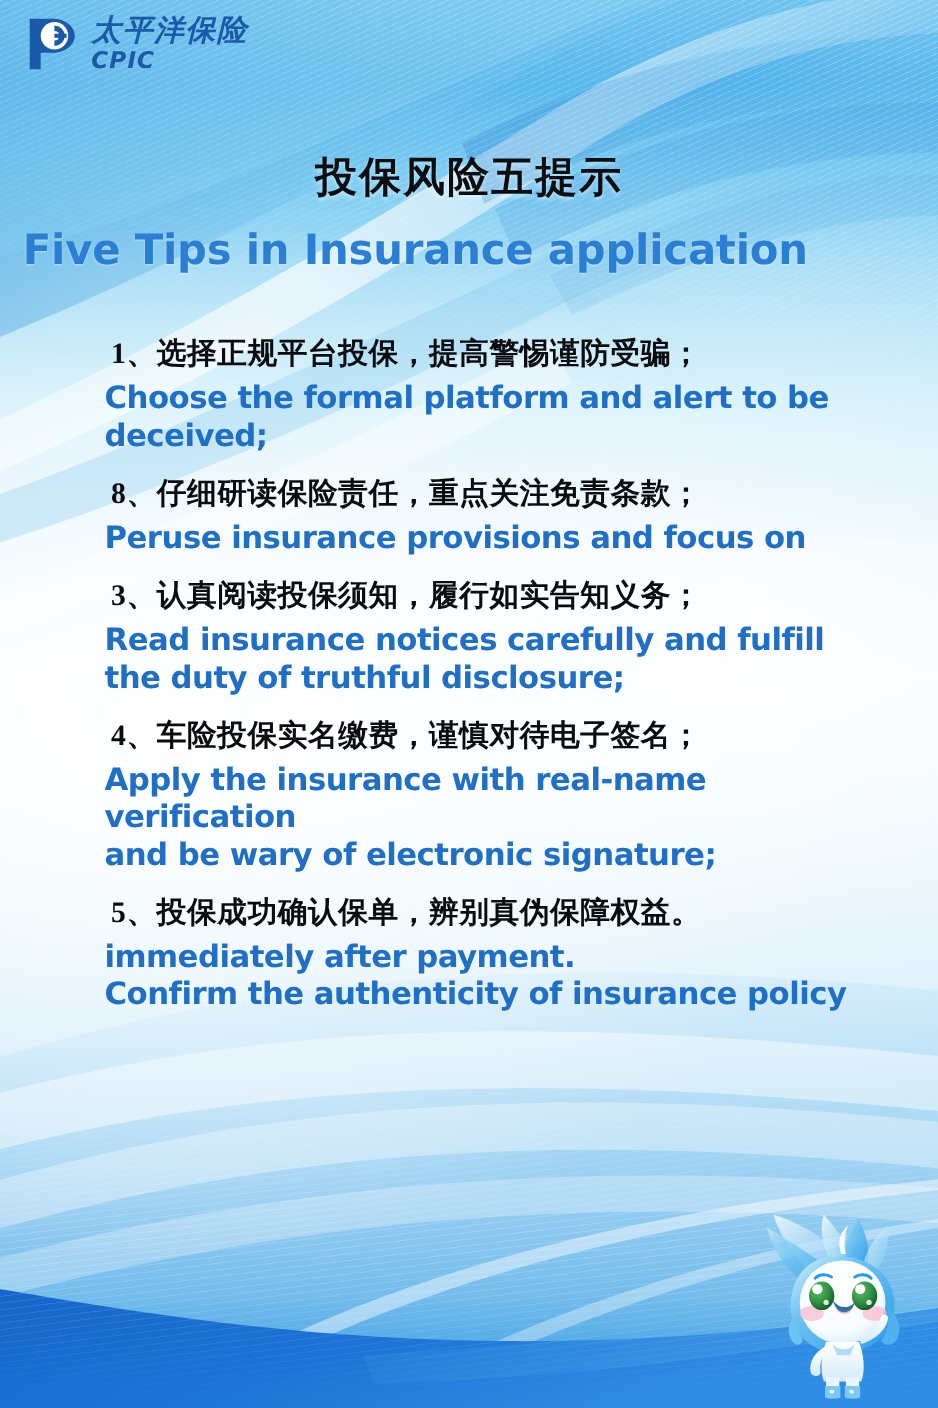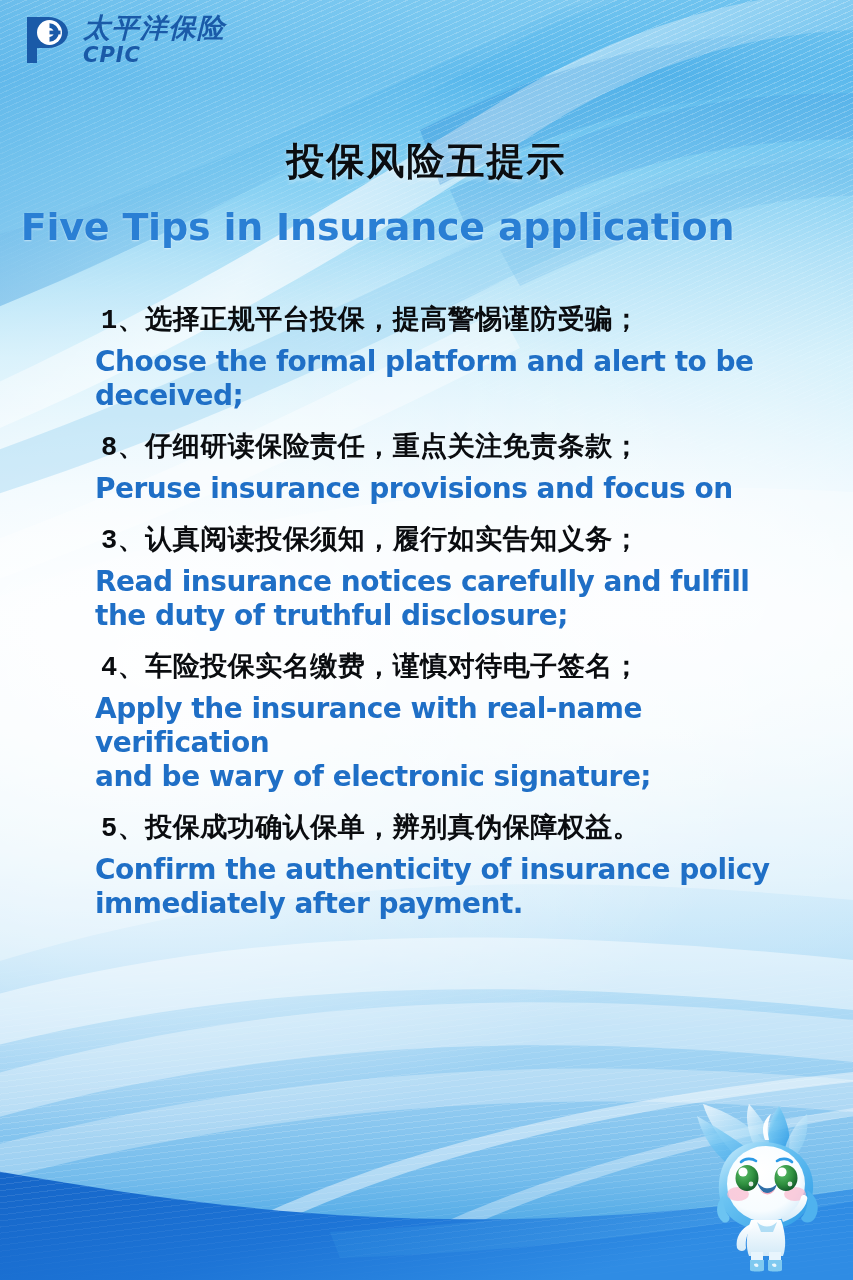--- a/index.html
+++ b/index.html
@@ -87,21 +87,21 @@
     position:absolute;top:205px;left:0;width:755px;text-align:center;
     font-family:"DejaVu Sans","Liberation Sans",sans-serif;
     font-size:38px;font-weight:700;color:#2a7fd4;letter-spacing:-0.2px;
     text-shadow:0 1px 2px rgba(255,255,255,0.5);
   }
 
   
   .tips{position:absolute;left:95px;top:305px;width:700px;}
   .tip{margin-bottom:19px;}
   .tip-cn{
-    font-family:Liberation Mono, monospace;
+    font-family:Liberation Serif, serif;
     font-size:27px;font-weight:700;color:#0a0c0f;
     letter-spacing:0.5px;line-height:1.25;margin-bottom:6px;
     text-indent:6px;
   }
   .tip-en{
     font-family:"DejaVu Sans","Liberation Sans",sans-serif;
     font-size:28px;font-weight:700;color:#1f6fc6;
     line-height:1.22;letter-spacing:-0.5px;
   }
   .tip-en span{display:block;}
@@ -220,22 +220,22 @@
     <div class="tip">
       <div class="tip-cn">4、车险投保实名缴费，谨慎对待电子签名；</div>
       <div class="tip-en">
         <span>Apply the insurance with real-name verification</span>
         <span>and be wary of electronic signature;</span>
       </div>
     </div>
     <div class="tip">
       <div class="tip-cn">5、投保成功确认保单，辨别真伪保障权益。</div>
       <div class="tip-en">
+        <span>immediately after payment.</span>
         <span>Confirm the authenticity of insurance policy</span>
-        <span>immediately after payment.</span>
       </div>
     </div>
   </div>
 
   <div class="mascot">
     <svg viewBox="0 0 140 168">
       <defs>
         <linearGradient id="hairG" x1="0" y1="0" x2="1" y2="1">
           <stop offset="0%" stop-color="#d8f1fd"></stop>
           <stop offset="35%" stop-color="#6cc4f2"></stop>

